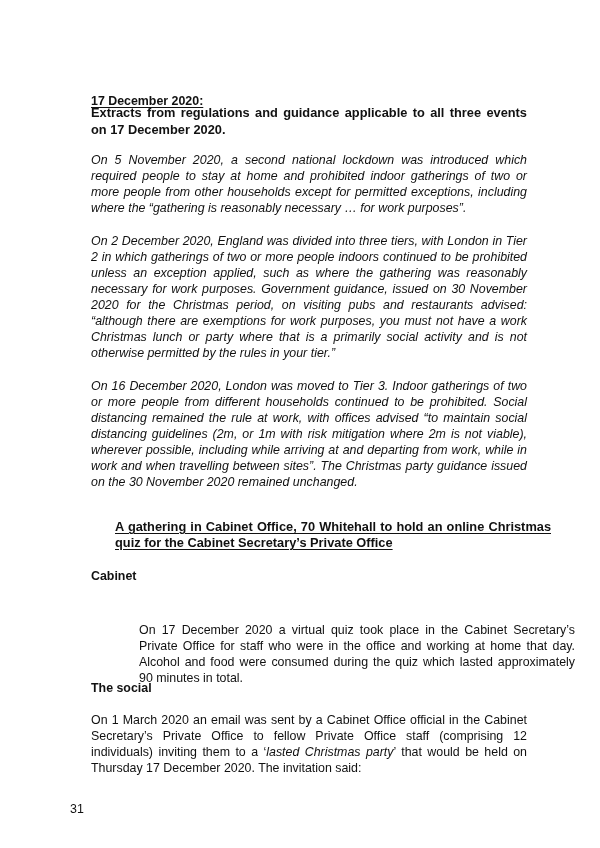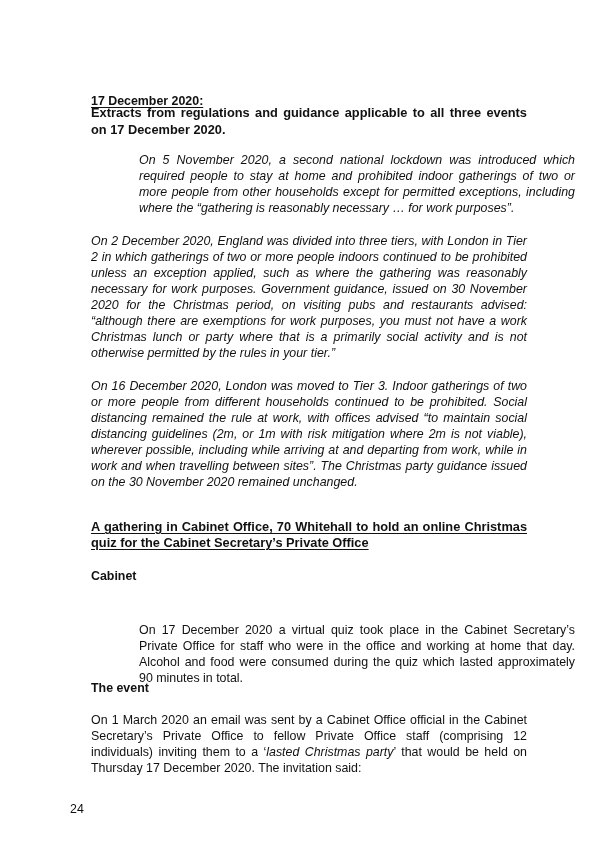--- a/index.html
+++ b/index.html
@@ -43,31 +43,31 @@
   </style>
 </head>
 <body>
 
 <div class="page">
 
   <p class="block bold underline" style="top:69px;margin-top:24px;">17 December 2020:</p>
 
   <p class="block bold" style="top:104px; font-size:12.8px; line-height:17px;">Extracts from regulations and guidance applicable to all three events on 17 December 2020.</p>
 
-  <p class="block italic" style="top:152px;margin-left:48px;">On 5 November 2020, a second national lockdown was introduced which required people to stay at home and prohibited indoor gatherings of two or more people from other households except for permitted exceptions, including where the “gathering is reasonably necessary … for work purposes”.</p>
+  <p class="block italic" style="top:152px;">On 5 November 2020, a second national lockdown was introduced which required people to stay at home and prohibited indoor gatherings of two or more people from other households except for permitted exceptions, including where the “gathering is reasonably necessary … for work purposes”.</p>
 
   <p class="block italic" style="top:233px;">On 2 December 2020, England was divided into three tiers, with London in Tier 2 in which gatherings of two or more people indoors continued to be prohibited unless an exception applied, such as where the gathering was reasonably necessary for work purposes. Government guidance, issued on 30 November 2020 for the Christmas period, on visiting pubs and restaurants advised: “although there are exemptions for work purposes, you must not have a work Christmas lunch or party where that is a primarily social activity and is not otherwise permitted by the rules in your tier.”</p>
 
   <p class="block italic" style="top:378px;">On 16 December 2020, London was moved to Tier 3. Indoor gatherings of two or more people from different households continued to be prohibited. Social distancing remained the rule at work, with offices advised “to maintain social distancing guidelines (2m, or 1m with risk mitigation where 2m is not viable), wherever possible, including while arriving at and departing from work, while in work and when travelling between sites”. The Christmas party guidance issued on the 30 November 2020 remained unchanged.</p>
 
-  <p class="block bold underline" style="top:519px; font-size:12.8px;">A gathering in Cabinet Office, 70 Whitehall to hold an online Christmas quiz for the Cabinet Secretary’s Private Office</p>
+  <p class="block bold underline" style="top:519px; font-size:12.8px;margin-left:24px;">A gathering in Cabinet Office, 70 Whitehall to hold an online Christmas quiz for the Cabinet Secretary’s Private Office</p>
 
   <p class="block bold" style="top:568px;">Cabinet</p>
 
   <p class="block" style="top:622px;margin-left:48px;">On 17 December 2020 a virtual quiz took place in the Cabinet Secretary’s Private Office for staff who were in the office and working at home that day. Alcohol and food were consumed during the quiz which lasted approximately 90 minutes in total.</p>
 
-  <p class="block bold" style="top:680px;">The event</p>
+  <p class="block bold" style="top:680px;">The social</p>
 
   <p class="block" style="top:712px;"><span>On 1 March 2020 an email was sent by a Cabinet Office official in the Cabinet Secretary’s Private Office to fellow Private Office staff (comprising 12 individuals) inviting them to a ‘</span><span class="italic">lasted Christmas party</span><span>’ that would be held on Thursday 17 December 2020.  The invitation said:</span></p>
 
 </div>
 
-<div class="page-number">24</div>
+<div class="page-number">31</div>
 
 </body></html>

